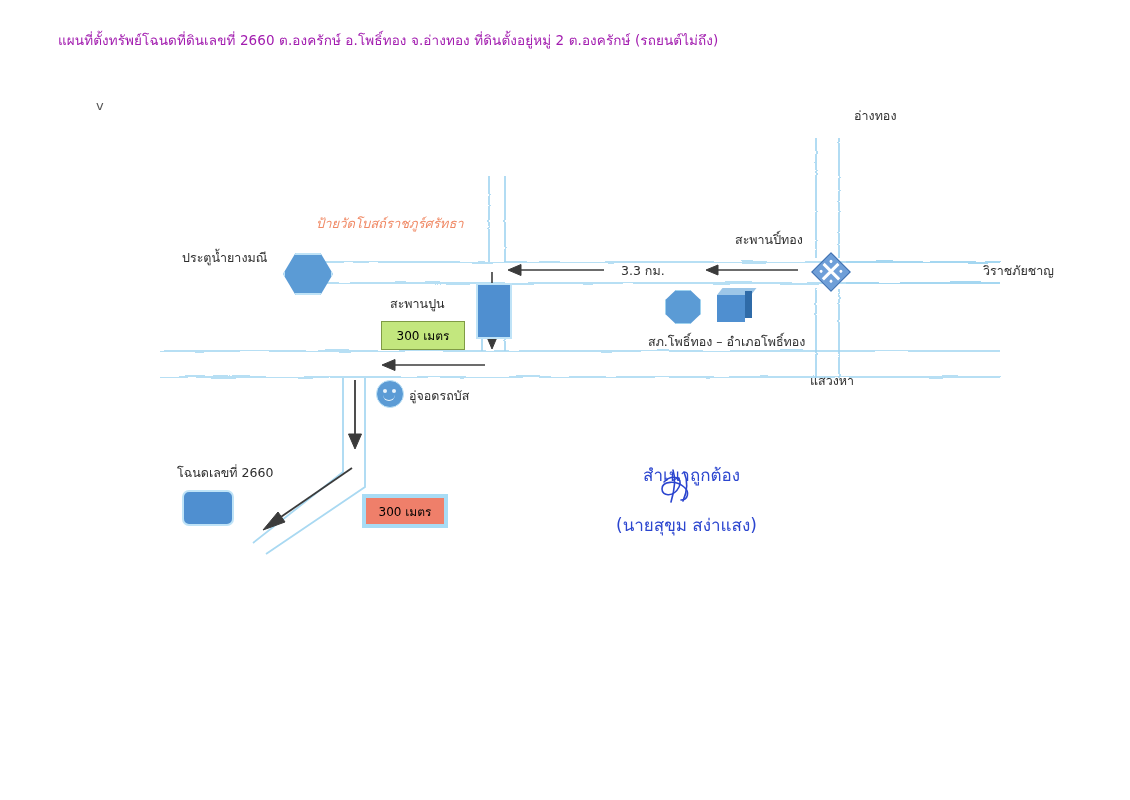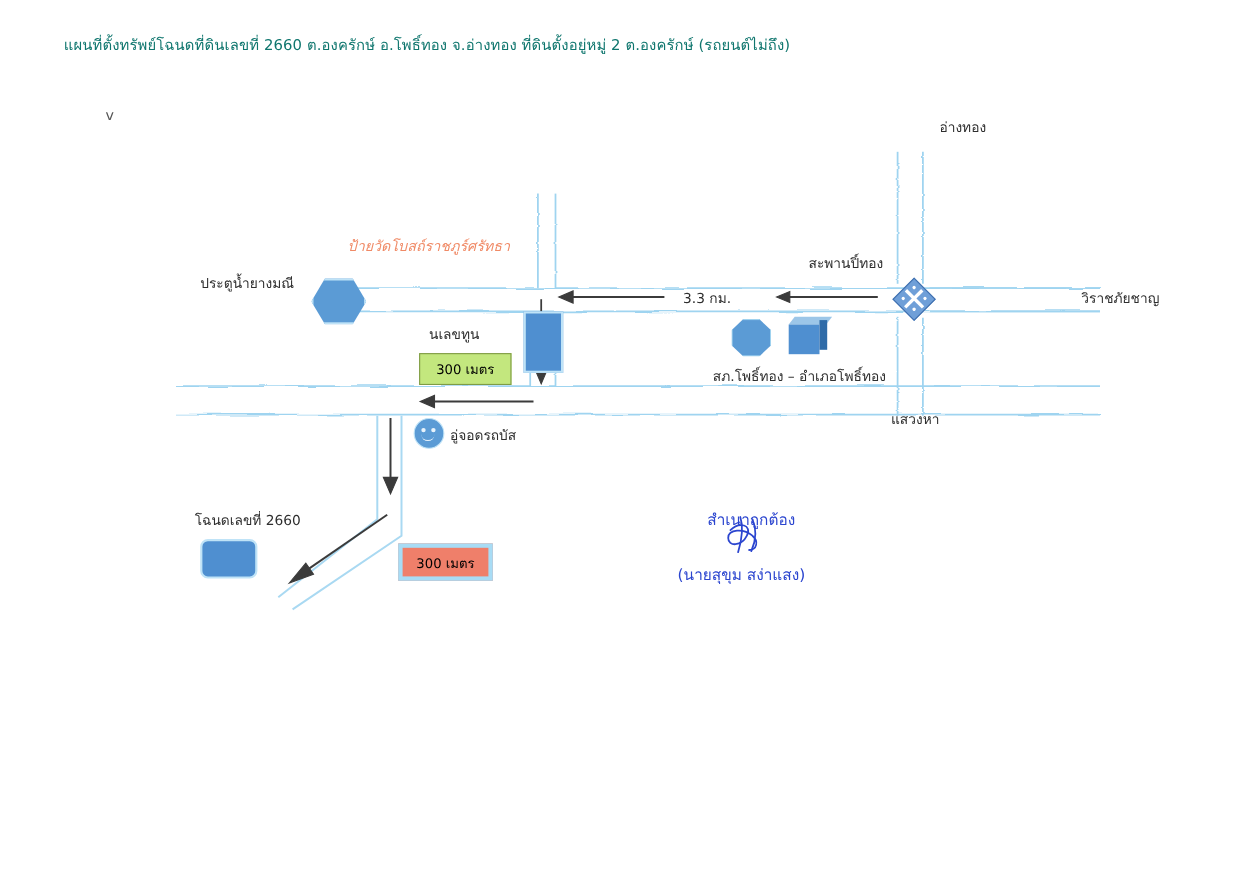--- a/index.html
+++ b/index.html
@@ -1,30 +1,30 @@
 <!DOCTYPE html>
 <html><head>
 <meta charset="utf-8">
 <style>
   html,body{margin:0;padding:0;background:#ffffff;}
   body{width:1130px;height:800px;font-family:"DejaVu Sans","Liberation Sans",sans-serif;color:#231f20;overflow:hidden;}
   #page{position:relative;width:1130px;height:800px;background:#fff;}
 
   .title{
     position:absolute;left:58px;top:29px;
-    font-size:13.5px;letter-spacing:.1px;color:#0f766e;white-space:nowrap;
+    font-size:13.5px;letter-spacing:.1px;color:#a21caf;white-space:nowrap;
     font-family:"DejaVu Sans","Liberation Sans",sans-serif;
   }
 
   .vmark{position:absolute;left:96px;top:98px;font-size:13px;color:#555;}
 
   
   .lbl{position:absolute;font-size:12.5px;color:#2e2e2e;white-space:nowrap;}
   .lbl.orange{color:#f08a66;font-size:13px;font-style:italic;}
-  .lbl.cert{color:#2b45cf;font-size:14px;}
+  .lbl.cert{color:#2b45cf;font-size:17px;}
 
   
   svg.layer{position:absolute;left:0;top:0;width:1130px;height:800px;overflow:visible;}
 
   
   .distbox{
     position:absolute;display:flex;align-items:center;justify-content:center;
     font-size:12px;color:#000000;
   }
   .distbox.green{background:#c3e77e;border:1px solid #7f9b45;}
@@ -173,21 +173,21 @@
   </div>
 
   <div class="distbox red" style="left:362px;top:494px;width:78px;height:26px;">
     <span>300 เมตร</span>
   </div>
 
   <div class="lbl orange" style="left:316px;top:213px;">ป้ายวัดโบสถ์ราชภูร์ศรัทธา</div>
 
   <div class="lbl" style="left:182px;top:248px;">ประตูน้ำยางมณี</div>
 
-  <div class="lbl" style="left:390px;top:294px;">นเลขทูน</div>
+  <div class="lbl" style="left:390px;top:294px;">สะพานปูน</div>
 
   <div class="lbl" style="left:735px;top:230px;">สะพานปิ์ทอง</div>
 
   <div class="lbl" style="left:621px;top:261px;">3.3 กม.</div>
 
   <div class="lbl" style="left:648px;top:332px;">สภ.โพธิ์ทอง – อำเภอโพธิ์ทอง</div>
 
   <div class="lbl" style="left:806px;top:106px;margin-left:48px;">อ่างทอง</div>
 
   <div class="lbl" style="left:810px;top:371px;">แสวงหา</div>

